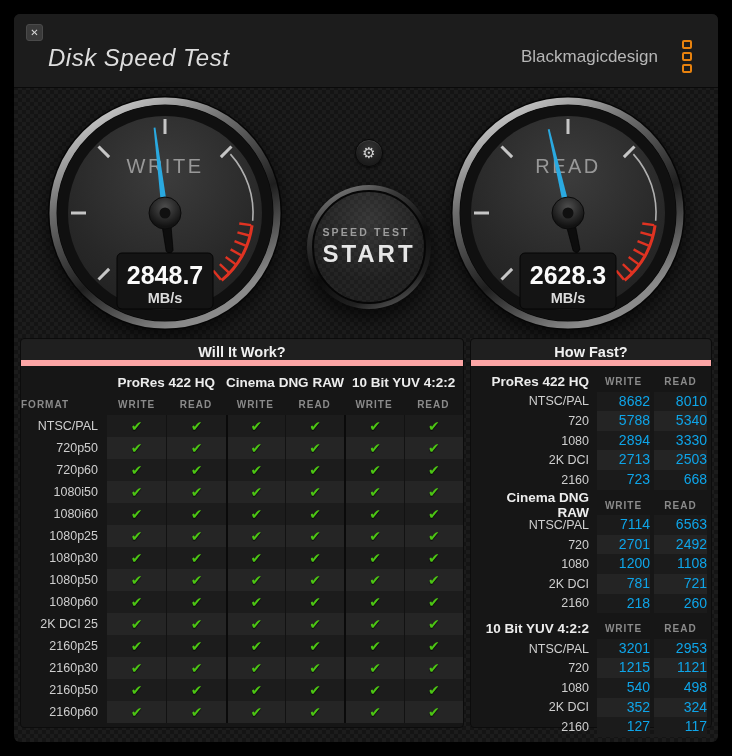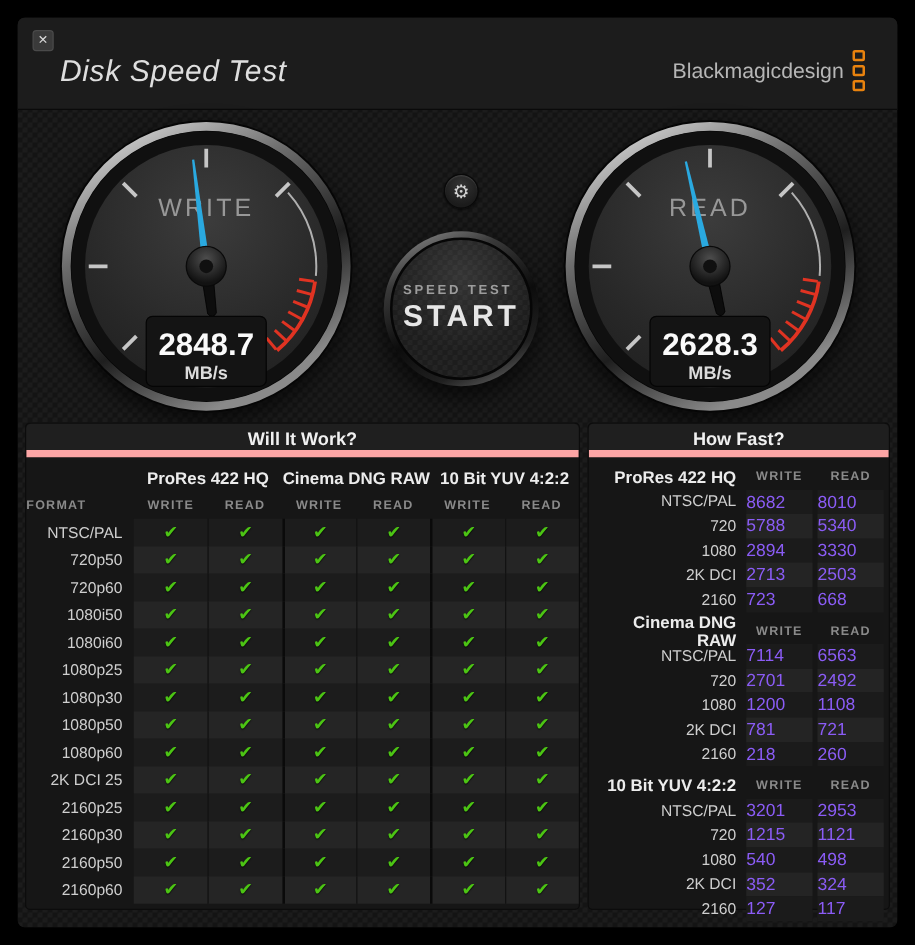--- a/index.html
+++ b/index.html
@@ -24,21 +24,21 @@
   .close-btn {
     position:absolute; left:12px; top:10px; width:17px; height:17px;
     background:#3a3a3a; border:1px solid #4a4a4a; border-radius:3px;
     color:#d8d8d8; font-size:10px; line-height:15px; text-align:center;
     font-family:"DejaVu Sans",sans-serif; cursor:default;
   }
   .app-title {
     position:absolute; left:34px; top:30px;
     color:#dedede; font-size:24px; font-weight:400; letter-spacing:0.5px;font-style:italic;
   }
-  .logo { position:absolute; right:26px; top:26px; display:flex; align-items:center; gap:7px; }
+  .logo { position:absolute; right:26px; top:26px; display:flex; align-items:center; gap:24px; }
   .logo-text { color:#b6b6b6; font-size:17px; font-weight:400; }
   .logo-squares { display:flex; flex-direction:column; gap:3px; }
   .logo-sq { width:10px; height:9px; border:2px solid #e8820e; border-radius:2px; }
 
   
   .gauge { position:absolute; width:240px; height:240px; }
   .gauge svg { filter:drop-shadow(0 7px 9px rgba(0,0,0,.65)); }
   .gauge-write { left:31px; top:79px; }
   .gauge-read  { left:434px; top:79px; }
   .gauge-label { font-size:20px; font-weight:400; fill:#989898; letter-spacing:2.5px; text-anchor:middle; }
@@ -106,21 +106,21 @@
 
   
   .hf-wrap { padding:6px 0 0 4px; }
   .hf-grid {
     display:grid; grid-template-columns:118px 53px 53px; column-gap:4px;
     grid-auto-rows:19.6px; align-items:center; margin-bottom:6px;
   }
   .hf-codec { text-align:right; color:#ececec; font-size:13.5px; font-weight:bold; padding-right:4px; }
   .hf-sub { text-align:center; color:#8a8a8a; font-size:10px; letter-spacing:1px; font-weight:bold; }
   .hf-label { text-align:right; color:#cfcfcf; font-size:12.5px; padding-right:4px; }
-  .hf-num { height:19.6px; line-height:19.6px; text-align:left; color:#8b5cf6; font-size:14px; }
+  .hf-num { height:19.6px; line-height:19.6px; text-align:right; color:#0ea5e9; font-size:14px; }
   .n0 { background:#1b1b1b; } .n1 { background:#242424; }
 </style>
 </head>
 <body>
 
 <div class="window">
 
   <div class="titlebar">
     <div class="close-btn">✕</div>
     <div class="app-title">Disk Speed Test</div>

